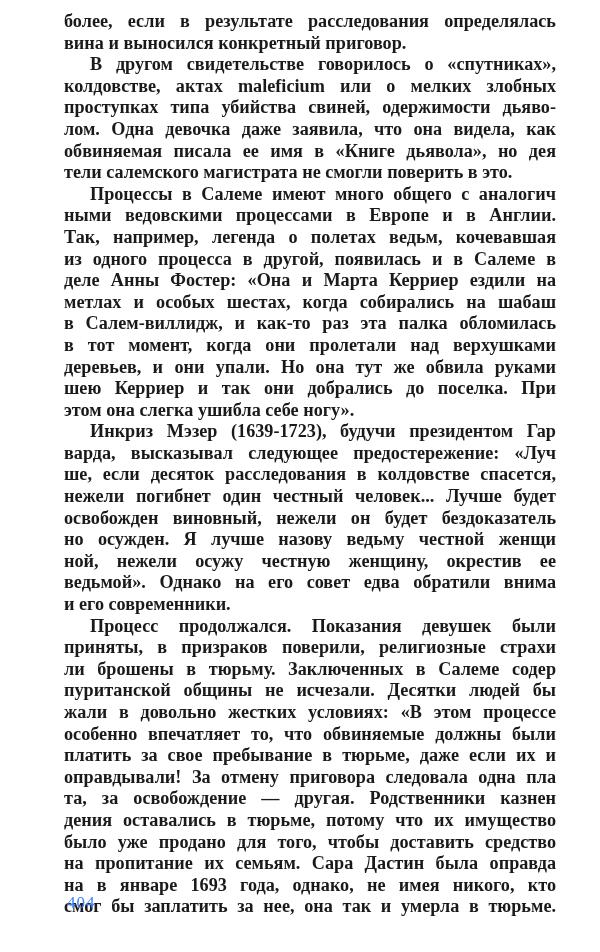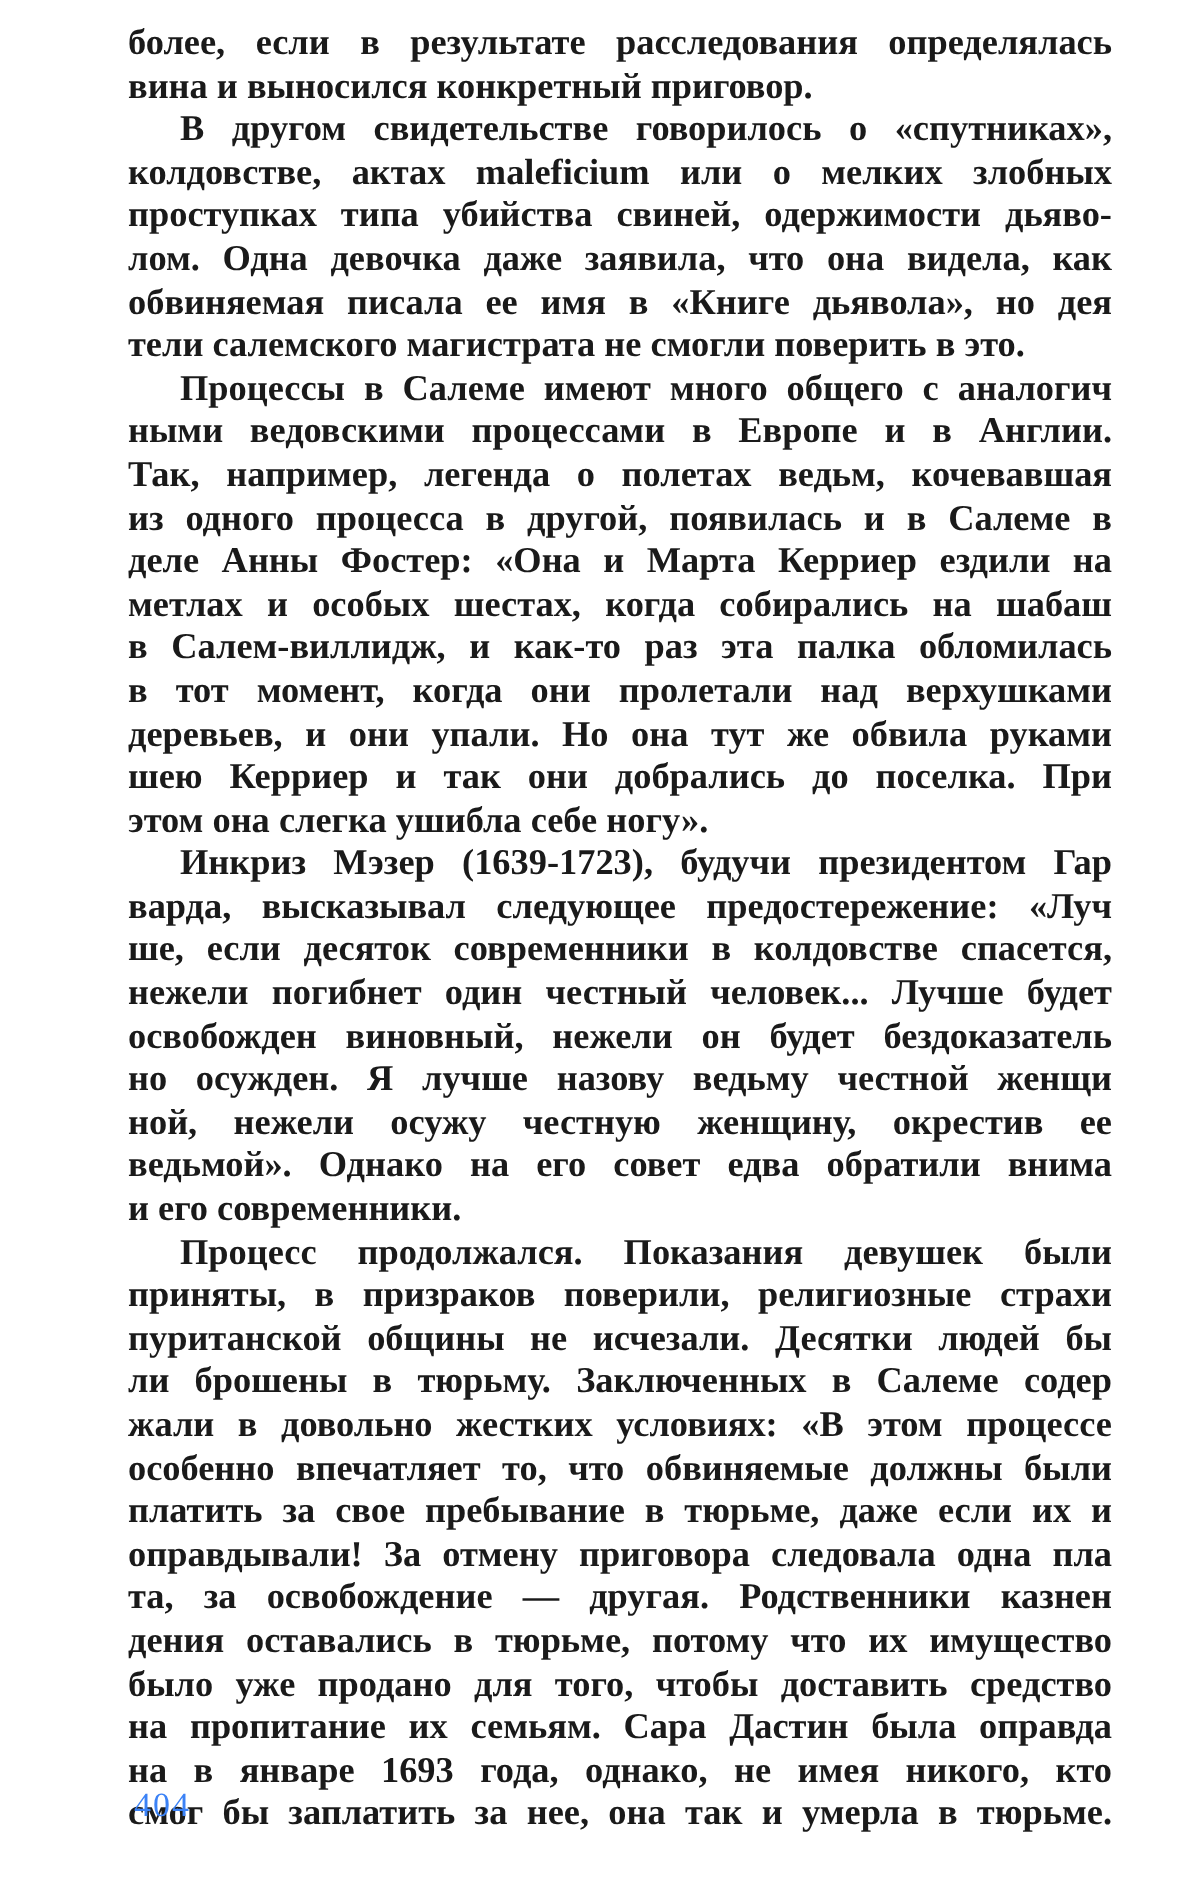--- a/index.html
+++ b/index.html
@@ -50,34 +50,34 @@
     <span class="line">в Салем-виллидж, и как-то раз эта палка обломилась</span>
     <span class="line">в тот момент, когда они пролетали над верхушками</span>
     <span class="line">деревьев, и они упали. Но она тут же обвила руками</span>
     <span class="line">шею Керриер и так они добрались до поселка. При</span>
     <span class="line last">этом она слегка ушибла себе ногу».</span>
   </div>
 
   <div>
     <span class="line indent">Инкриз Мэзер (1639-1723), будучи президентом Гар</span>
     <span class="line">варда, высказывал следующее предостережение: «Луч</span>
-    <span class="line">ше, если десяток современники в колдовстве спасется,</span>
+    <span class="line">ше, если десяток расследования в колдовстве спасется,</span>
     <span class="line">нежели погибнет один честный человек... Лучше будет</span>
     <span class="line">освобожден виновный, нежели он будет бездоказатель</span>
     <span class="line">но осужден. Я лучше назову ведьму честной женщи</span>
     <span class="line">ной, нежели осужу честную женщину, окрестив ее</span>
     <span class="line">ведьмой». Однако на его совет едва обратили внима</span>
     <span class="line last">и его современники.</span>
   </div>
 
   <div>
     <span class="line indent">Процесс продолжался. Показания девушек были</span>
     <span class="line">приняты, в призраков поверили, религиозные страхи</span>
+    <span class="line">ли брошены в тюрьму. Заключенных в Салеме содер</span>
     <span class="line">пуританской общины не исчезали. Десятки людей бы</span>
-    <span class="line">ли брошены в тюрьму. Заключенных в Салеме содер</span>
     <span class="line">жали в довольно жестких условиях: «В этом процессе</span>
     <span class="line">особенно впечатляет то, что обвиняемые должны были</span>
     <span class="line">платить за свое пребывание в тюрьме, даже если их и</span>
     <span class="line">оправдывали! За отмену приговора следовала одна пла</span>
     <span class="line">та, за освобождение — другая. Родственники казнен</span>
     <span class="line">дения оставались в тюрьме, потому что их имущество</span>
     <span class="line">было уже продано для того, чтобы доставить средство</span>
     <span class="line">на пропитание их семьям. Сара Дастин была оправда</span>
     <span class="line">на в январе 1693 года, однако, не имея никого, кто</span>
     <span class="line">смог бы заплатить за нее, она так и умерла в тюрьме.</span>

